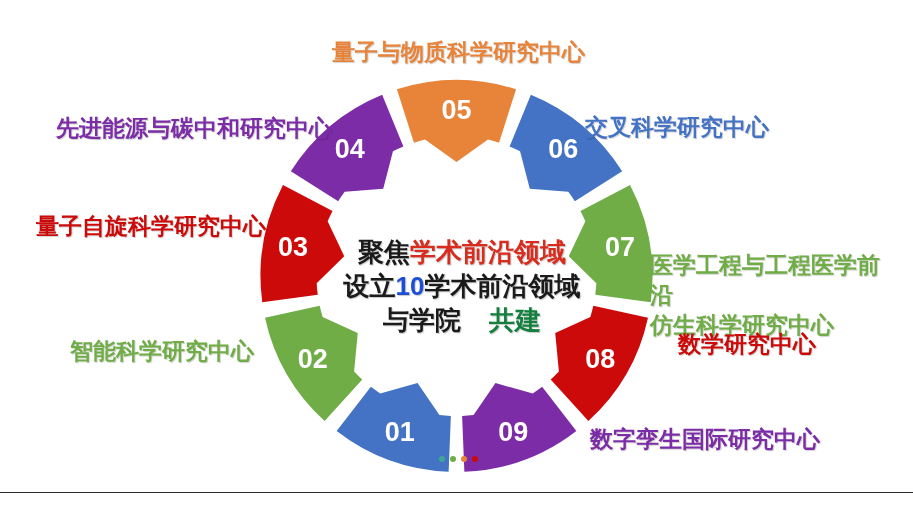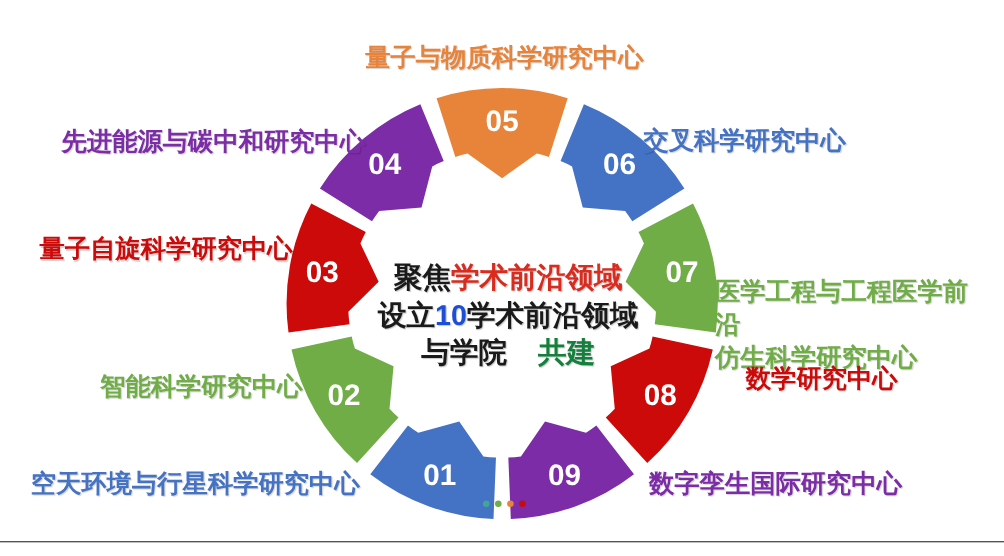--- a/index.html
+++ b/index.html
@@ -103,23 +103,22 @@
     <span class="ln"><span>设立</span><span class="hl" style="color: #1d4ed8;">10</span><span>学术前沿领域</span></span>
     <span class="ln"><span>与学院</span><span class="hl" style="color: #15803d; margin-left: 28px;">共建</span></span>
   </div>
 
   <div class="lbl" id="lbl-05" style="left: 332px; top: 38px; color: rgb(232, 131, 58);">量子与物质科学研究中心</div>
 
   <div class="lbl" id="lbl-03" style="left: 36px; top: 212px; color: rgb(204, 10, 10);">量子自旋科学研究中心</div>
 
   <div class="lbl" id="lbl-04" style="left: 56px; top: 114px; color: rgb(123, 44, 166);">先进能源与碳中和研究中心</div>
 
-  <div class="lbl" id="lbl-02" style="left: 91px; top: 337px; color: rgb(112, 173, 71);">智能科学研究中心</div>
+  <div class="lbl" id="lbl-02" style="left: 70px; top: 337px; color: rgb(112, 173, 71);">智能科学研究中心</div>
 
-  <div class="lbl" id="lbl-01" style="left: 28px; top: 425px; color: rgb(68, 114, 196);">空天环境与行星科学研究中心</div>
 
   <div class="lbl" id="lbl-06" style="left: 585px; top: 113px; color: rgb(68, 114, 196);">交叉科学研究中心</div>
 
   <div class="lbl two-line" id="lbl-07" style="left: 650px; top: 207px; width: 250px; color: rgb(112, 173, 71);">
     <span style="display:block">医学工程与工程医学前沿</span>
     <span style="display:block">仿生科学研究中心</span>
   </div>
 
   <div class="lbl" id="lbl-08" style="left: 678px; top: 330px; color: rgb(204, 10, 10);">数学研究中心</div>
 

